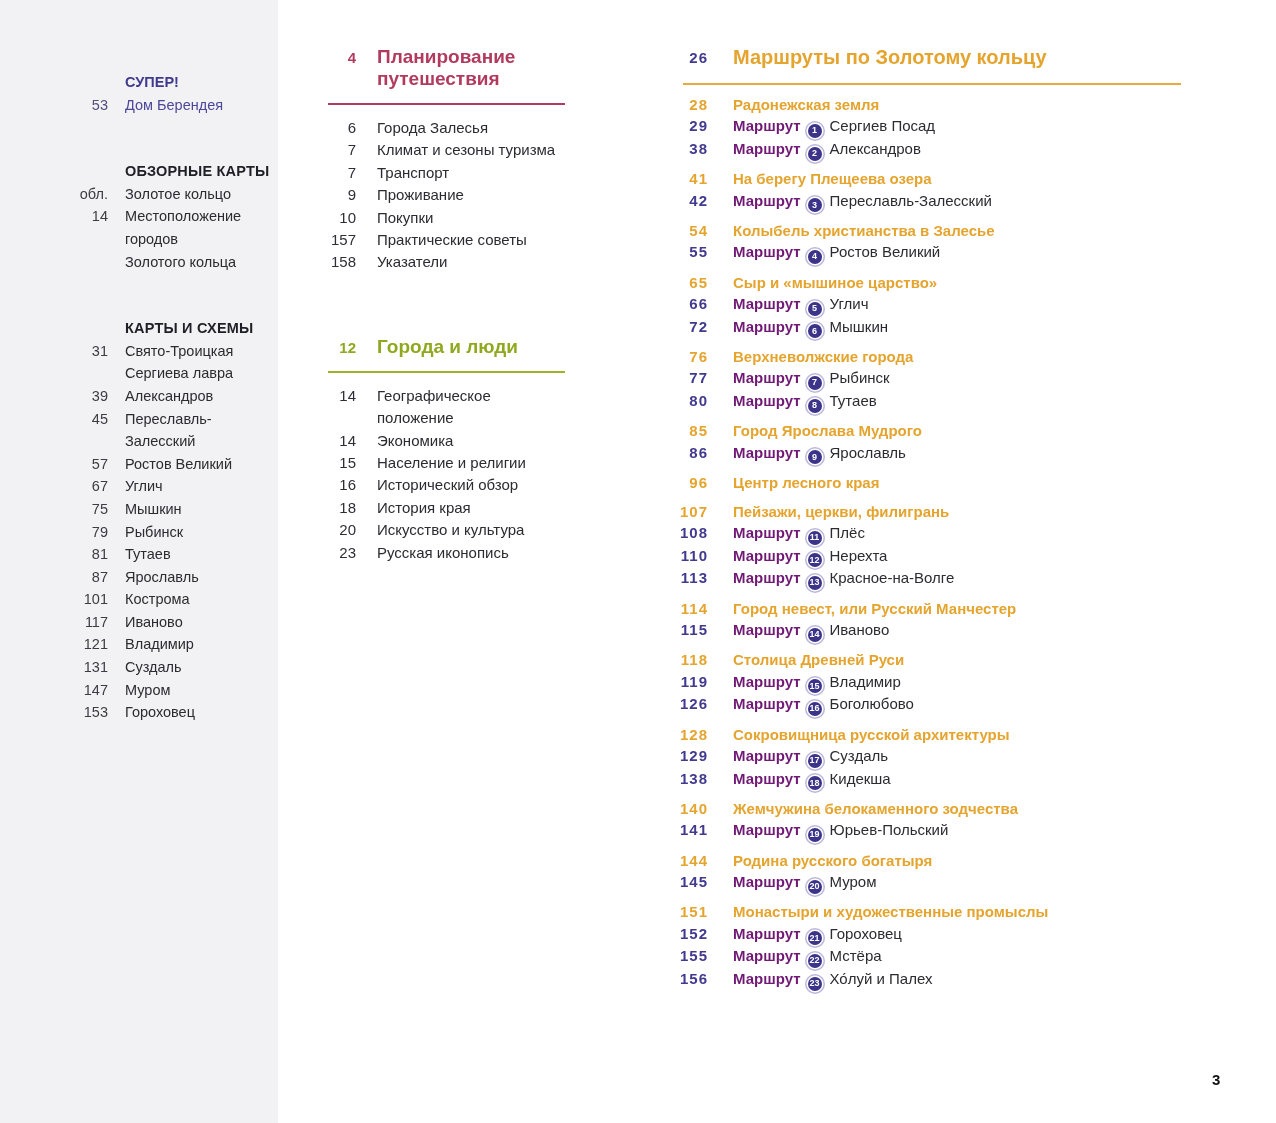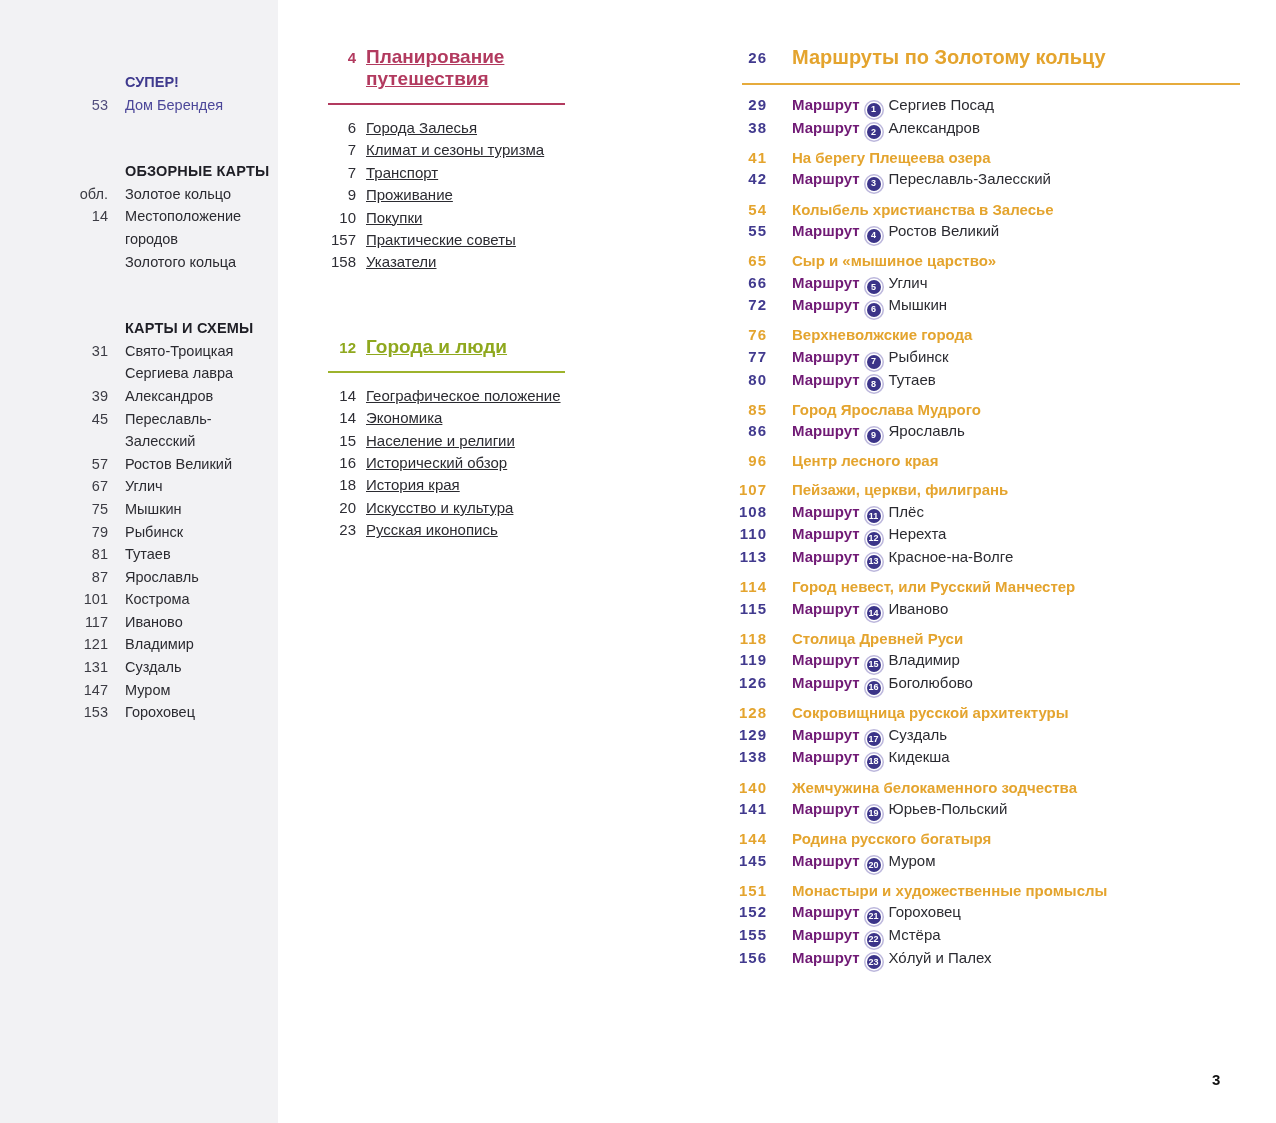--- a/index.html
+++ b/index.html
@@ -23,32 +23,32 @@
   .sb-t{margin-left:17px;color:#2b2b31;}
   .sb-head .sb-t{font-weight:bold;color:#1f1f26;letter-spacing:.2px;}
   .sb-super .sb-t{font-weight:bold;color:#3f3a8e;}
   .sb-super-item .sb-t{color:#4c4799;}
   .sb-super-item .sb-n{color:#514d7d;}
   .sb-sec{margin-top:44px;}
   
   .mid{position:absolute;left:308px;top:46px;width:257px;}
   .m-r{display:flex;font-size:15px;line-height:22.4px;}
   .m-n{width:48px;text-align:right;flex-shrink:0;color:#2e2e35;}
-  .m-t{margin-left:10px;text-decoration:underline;}
+  .m-t{margin-left:21px;}
   .m-head{display:flex;}
   .m-head .m-n{font-weight:bold;font-size:15px;padding-top:3px;}
   .m-head .m-t{font-weight:bold;font-size:19px;line-height:22px;}
   .rule{height:0;border-top:2px solid;margin:13px 0 12px 20px;width:237px;}
   .sec-planning .m-head .m-n,.sec-planning .m-head .m-t{color:#b23a5f;}
   .sec-planning .rule{border-color:#b23a5f;}
   .sec-cities{margin-top:62px;}
   .sec-cities .m-head .m-n,.sec-cities .m-head .m-t{color:#8fa81e;}
   .sec-cities .rule{border-color:#9db32c;}
   
-  .right{position:absolute;left:722px;top:44px;width:518px;}
+  .right{position:absolute;left:663px;top:44px;width:518px;}
   .r-head{display:flex;}
   .r-head .r-n{font-weight:bold;font-size:15px;padding-top:5px;}
   .r-head .r-t{font-weight:bold;font-size:20px;line-height:26px;color:#e4a42e;}
   .r-rule{height:0;border-top:2px solid #e6ab3c;margin:13px 0 9px 20px;width:498px;}
   .r-r{display:flex;font-size:15px;line-height:21.4px;}
   .r-n{width:45px;text-align:right;flex-shrink:0;font-weight:bold;color:#413a8e;letter-spacing:1px;}
   .r-t{margin-left:25px;}
   .grp{margin-bottom:7.5px;}
   .grp-title .r-n,.grp-title .r-t{color:#e4a42e;font-weight:bold;}
   .mw{color:#701a75;font-weight:bold;}
@@ -245,20 +245,24 @@
 </section>
 
 <section class="right">
   <div class="r-head">
     <span class="r-n">26</span>
     <span class="r-t">Маршруты по Золотому кольцу</span>
   </div>
   <div class="r-rule"></div>
 
   <div class="grp">
+    <div class="r-r grp-title">
+        <span class="r-n">28</span>
+        <span class="r-t">Радонежская земля</span>
+      </div>
     <div class="r-r">
         <span class="r-n">29</span>
         <span class="r-t"><span class="mw">Маршрут</span><span class="badge">1</span><span class="city">Сергиев Посад</span></span>
       </div>
     <div class="r-r">
         <span class="r-n">38</span>
         <span class="r-t"><span class="mw">Маршрут</span><span class="badge">2</span><span class="city">Александров</span></span>
       </div>
   </div>
 

